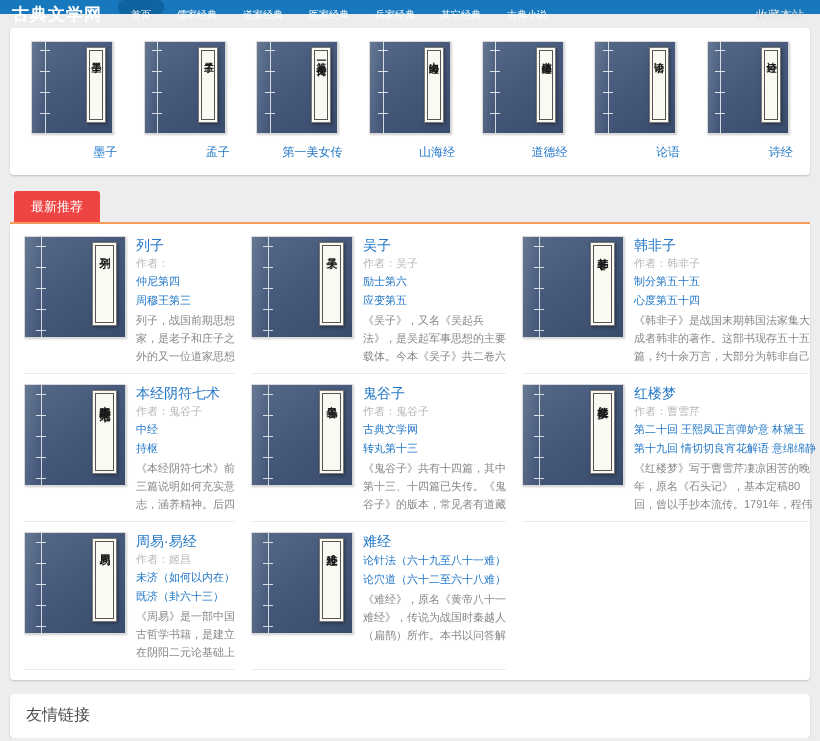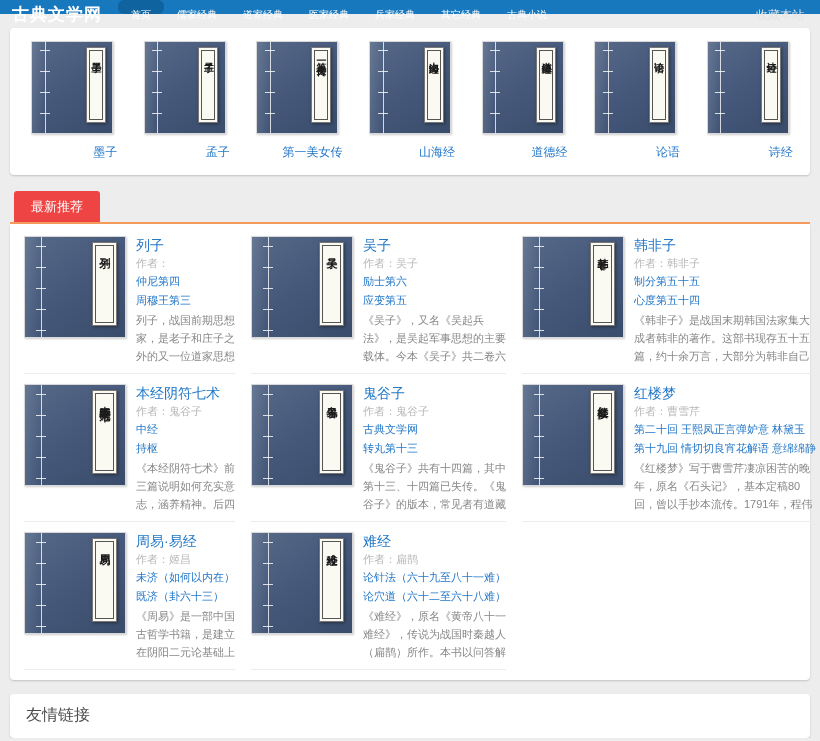--- a/index.html
+++ b/index.html
@@ -335,21 +335,20 @@
         <div class="rec-item">
           <div class="cover">
             <div class="spine"></div>
             <div class="strip">
               <span class="strip-title">难经</span>
               <span class="strip-red">扁鹊</span>
             </div>
           </div>
           <div class="rec-text">
             <a class="rec-title">难经</a>
-            <div class="rec-author"><span>作者：</span><span>扁鹊</span></div>
             <a class="rec-chap">论针法（六十九至八十一难）</a>
             <a class="rec-chap">论穴道（六十二至六十八难）</a>
             <div class="rec-desc">《难经》，原名《黄帝八十一难经》，传说为战国时秦越人（扁鹊）所作。本书以问答解释疑难的形式编撰而 ...</div>
           </div>
         </div>
 
     </div>
   </div>
 
   <div class="card friends">

